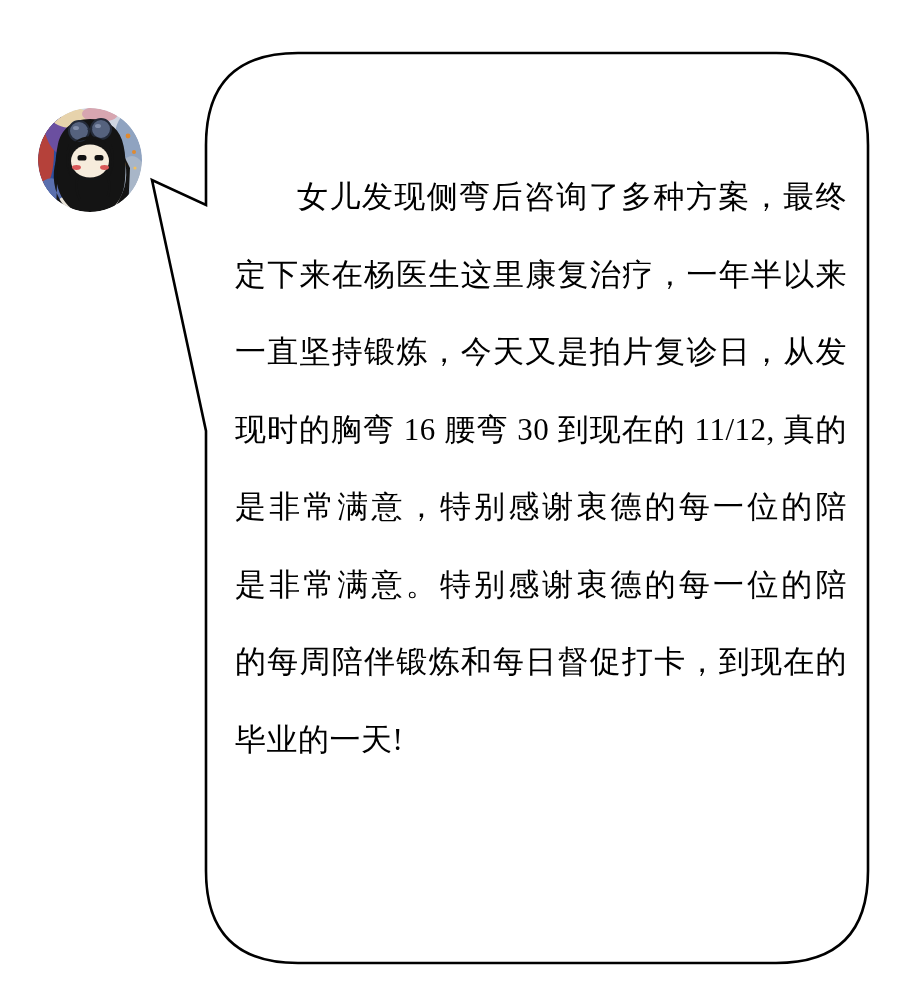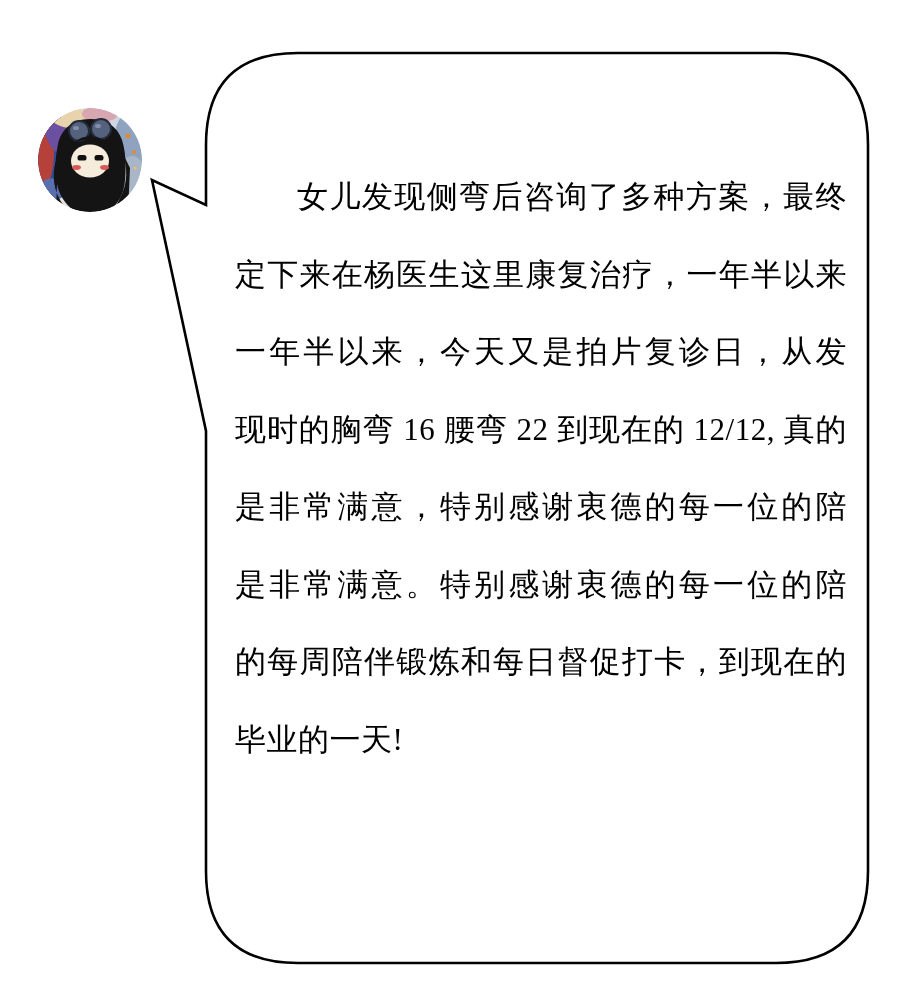--- a/index.html
+++ b/index.html
@@ -106,21 +106,21 @@
 
         <path d="M68,66 Q74,76 70,88" stroke="#141414" stroke-width="2.4" fill="none"></path>
         <path d="M40,68 Q36,80 42,92" stroke="#141414" stroke-width="2.4" fill="none"></path>
       </g>
     </svg>
   </div>
 
   <div class="testimonial">
     <div class="t-line first">女儿发现侧弯后咨询了多种方案，最终</div>
     <div class="t-line">定下来在杨医生这里康复治疗，一年半以来</div>
-    <div class="t-line">一年半以来，今天又是拍片复诊日，从发</div>
-    <div class="t-line">现时的胸弯 16 腰弯 22 到现在的 12/12, 真的</div>
+    <div class="t-line">一直坚持锻炼，今天又是拍片复诊日，从发</div>
+    <div class="t-line">现时的胸弯 16 腰弯 30 到现在的 11/12, 真的</div>
     <div class="t-line">是非常满意，特别感谢衷德的每一位的陪</div>
     <div class="t-line">是非常满意。特别感谢衷德的每一位的陪</div>
     <div class="t-line">的每周陪伴锻炼和每日督促打卡，到现在的</div>
     <div class="t-line last">毕业的一天!</div>
   </div>
 
 </div>
 
 </body></html>

